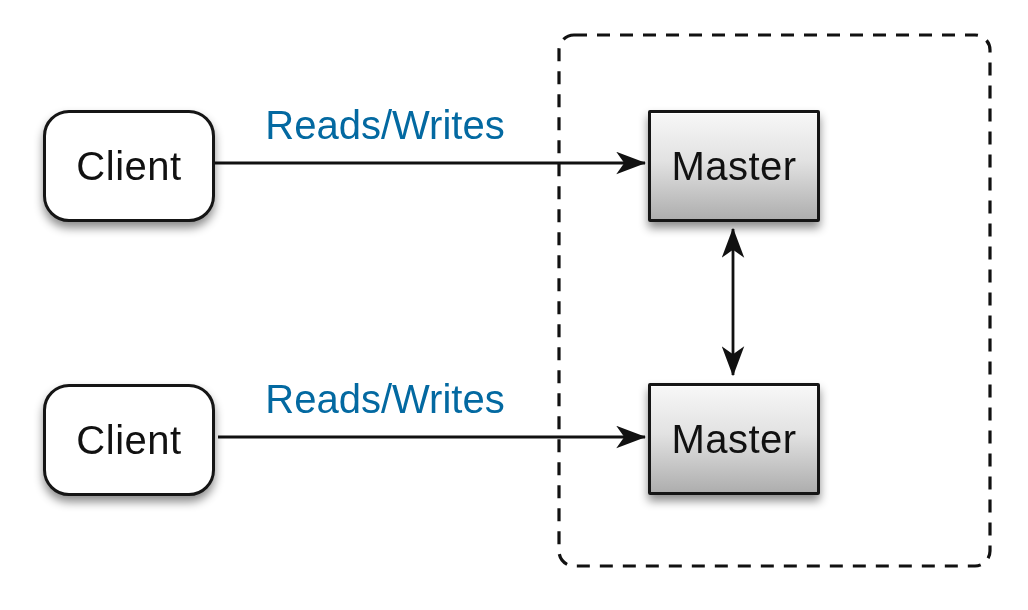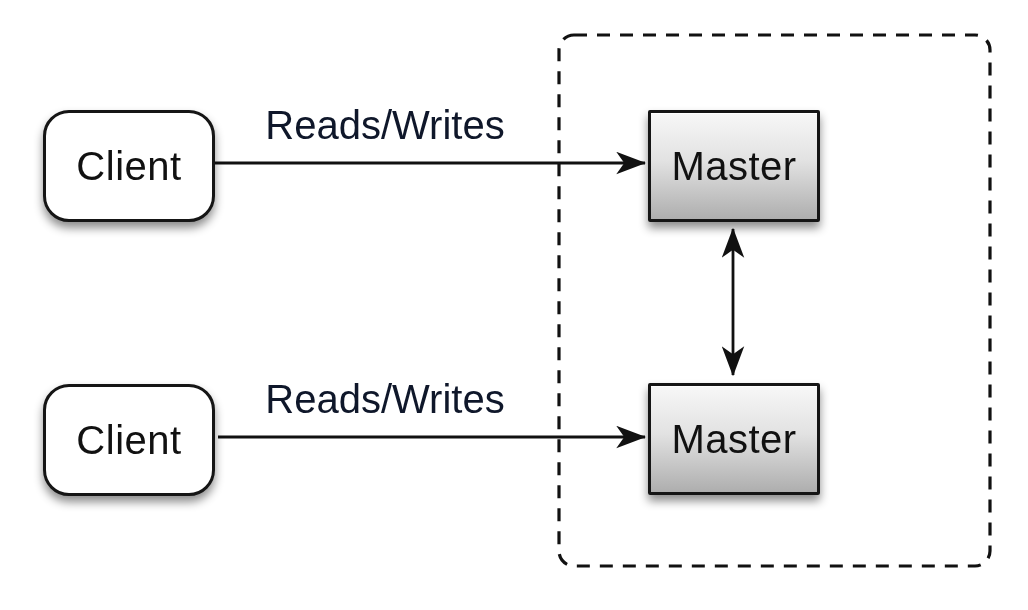--- a/index.html
+++ b/index.html
@@ -46,21 +46,21 @@
     justify-content: center;
   }
   .client-top    { left: 43px;  top: 110px; }
   .client-bottom { left: 43px;  top: 384px; }
   .master-top    { left: 648px; top: 110px; }
   .master-bottom { left: 648px; top: 383px; }
   .edge-label {
     position: absolute;
     font-size: 40px;
     line-height: 44px;
-    color: #0f172a;
+    color: #0369a1;
     text-align: center;
     white-space: nowrap;
   }
   .label-rw-top    { left: 205px; top: 103px; width: 360px; }
   .label-rw-bottom { left: 205px; top: 377px; width: 360px; }
   .label-replication { left: 740px; top: 279px; width: 250px; }
 </style>
 </head>
 <body>
 

